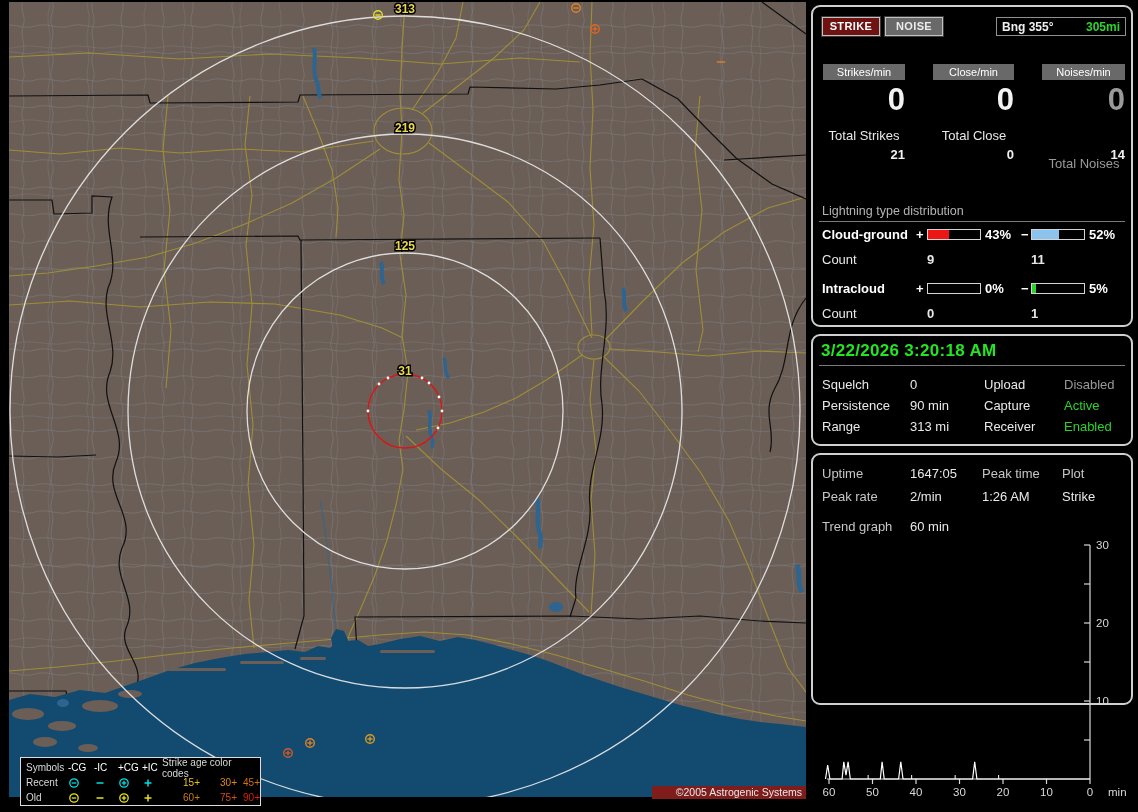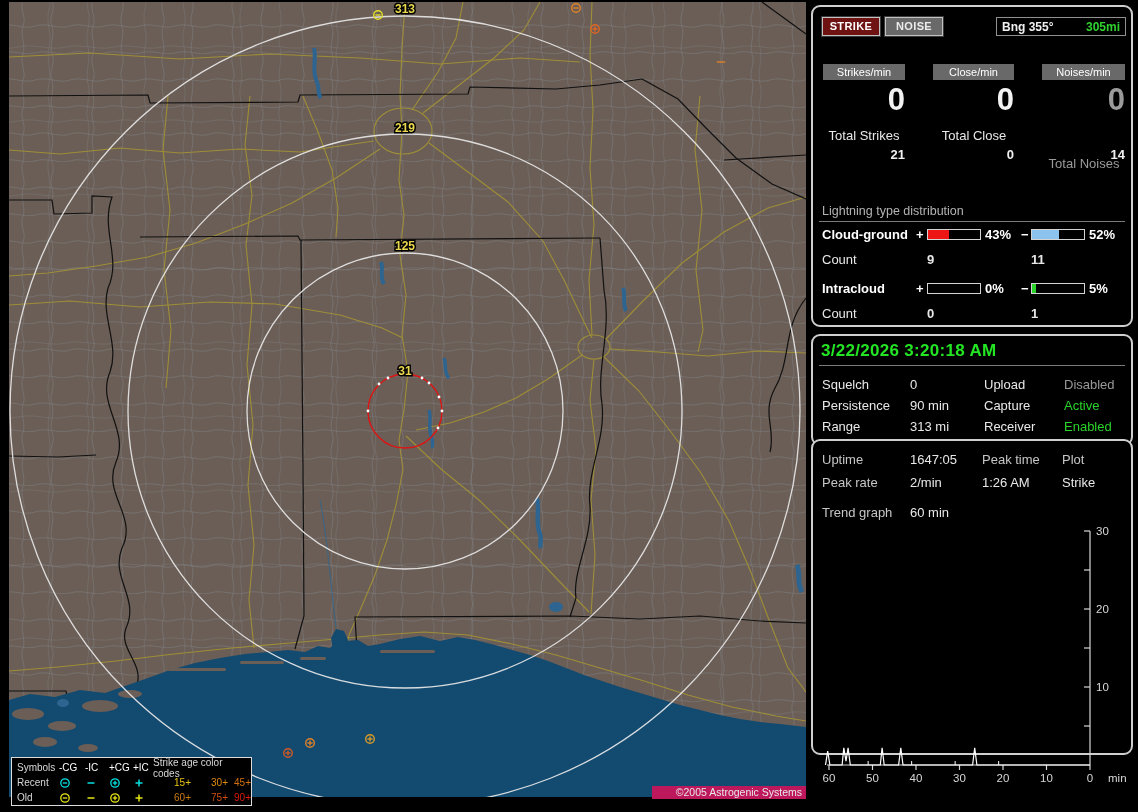--- a/index.html
+++ b/index.html
@@ -7,53 +7,53 @@
        font-family:"Liberation Sans",sans-serif;-webkit-font-smoothing:antialiased;}
   .abs{position:absolute;}
   
   #map-wrap{left:9px;top:2px;width:797px;height:795px;background:#6b5e56;border-radius:28px;}
   svg text{font-family:"Liberation Sans",sans-serif;}
   
   .panel-box{position:absolute;left:811px;width:322px;background:#000;
              border:2px solid #cfcfcf;border-radius:9px;box-sizing:border-box;}
   #box-main{top:5px;height:322px;}
   #box-status{top:334px;height:112px;}
-  #box-stats{top:439px;height:316px;}
+  #box-stats{top:453px;height:252px;}
   .panel-box .abs{position:absolute;}
   .btn{height:19px;box-sizing:border-box;border:1px solid #c2c2c2;
        box-shadow:0 0 0 1px #3a3a3a;font-size:11px;font-weight:bold;
        text-align:center;line-height:17px;letter-spacing:.4px;cursor:pointer;}
   .chip{height:16px;background:#696969;color:#fff;font-size:11px;
         line-height:16px;text-align:center;}
   .bigzero{font-size:31px;font-weight:bold;color:#f2f2f2;text-align:right;line-height:34px;}
   .tlabel{font-size:13px;color:#e8e8e8;text-align:center;}
   .tvalue{font-size:13px;font-weight:600;color:#f0f0f0;text-align:right;}
   .sec-title{font-size:12.5px;color:#b4b4b4;}
   .hrline{border-top:1px solid #7a7a7a;height:0;}
   .dist-name{font-size:13px;font-weight:bold;color:#fff;}
   .dist-sign{font-size:13px;font-weight:bold;color:#fff;}
   .dist-pct{font-size:13px;font-weight:bold;color:#fff;}
   .bar{width:54px;height:11px;box-sizing:border-box;border:1px solid #d4d4d4;background:#000;}
   .bar>div{height:100%;}
   .rowtxt{font-size:13px;color:#e8e8e8;}
   .rowlab{font-size:13px;color:#c6c6c6;}
   .greenbig{font-size:17px;font-weight:bold;letter-spacing:.3px;}
   
-  #legend{left:11px;top:757px;width:241px;height:49px;background:#000;
+  #legend{left:20px;top:757px;width:241px;height:49px;background:#000;
           border:1px solid #dcdcdc;box-sizing:border-box;z-index:6;
           display:grid;grid-template-columns:42px 26px 24px 24px 20px 38px 37px auto;
           grid-auto-rows:15px;padding:2px 0 0 5px;font-size:10px;color:#fff;
           align-items:center;}
   #legend .hdr{color:#d8d8d8;}
   #legend .colhdr{color:#fff;}
   #legend .age{font-weight:normal;text-align:right;}
   #legend .sym{display:flex;align-items:center;justify-content:flex-start;}
   #legend .span3{grid-column:6/9;}
   
-  #copy-strip{left:652px;top:786px;width:154px;height:13px;background:#be185d;z-index:5;
+  #copy-strip{left:652px;top:786px;width:154px;height:13px;background:#7f1d1d;z-index:5;
               color:#e8e8e8;font-size:10.5px;text-align:right;padding-right:4px;
               box-sizing:border-box;line-height:13px;}
 </style>
 </head>
 <body>
 
 <div id="map-wrap" class="abs">
 <svg width="797" height="795" viewBox="9 2 797 795">
   <defs>
     <pattern id="cnty" width="70" height="54" patternUnits="userSpaceOnUse">

